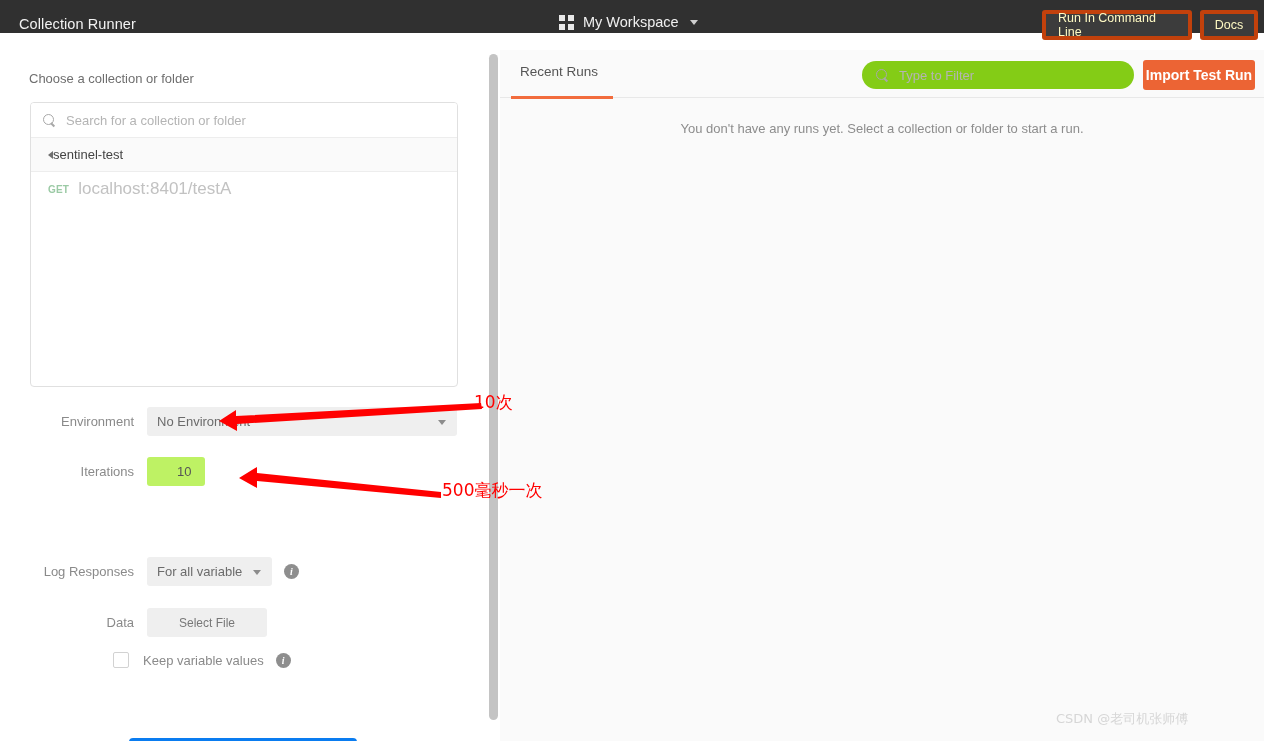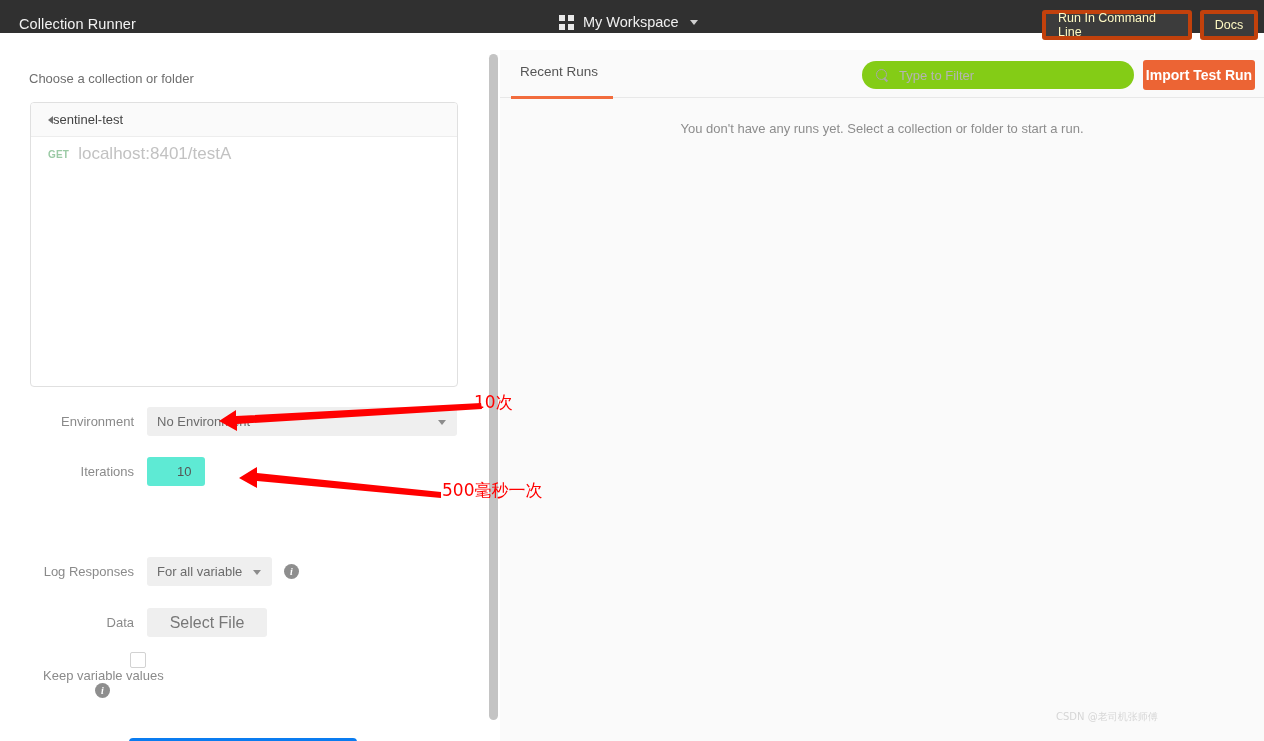--- a/index.html
+++ b/index.html
@@ -117,44 +117,44 @@
     border-left: 4.5px solid transparent; border-right: 4.5px solid transparent;
     border-top: 5px solid #8c8c8c;
   }
   #row-env   { left: 29px; top: 357px; }
   #env-select { width: 310px; }
   #row-iter  { left: 29px; top: 407px; }
   #row-delay { left: 29px; top: 458px; }
   #row-log   { left: 29px; top: 507px; }
   #log-select { width: 125px; }
   #row-data  { left: 29px; top: 558px; }
-  #row-keep  { left: 29px; top: 602px; flex-direction: column; }
+  #row-keep  { left: 29px; top: 602px; }
 
   .num-input {
     width: 58px; height: 29px; border-radius: 3px;
     font-size: 13px; color: #555; font-family: inherit;
     padding: 0 9px; outline: none;
   }
-  #iterations-input { background: #5eead4; border: none; padding-left: 30px; }
+  #iterations-input { background: #bef264; border: none; padding-left: 30px; }
   #delay-input {
     background: #ffffff; border: 1px solid #c9c9c9;
     caret-color: #333;
   }
   .unit { font-size: 13px; color: #8a8a8a; margin-left: 11px; }
 
   .info-icon {
     width: 15px; height: 15px; border-radius: 50%; background: #8e8e8e;
     color: #fff; font-size: 10px; font-weight: bold;
     display: inline-flex; align-items: center; justify-content: center;
     margin-left: 12px; font-style: italic; font-family: "Liberation Serif", serif;
     cursor: pointer;
   }
   .file-btn {
     width: 120px; height: 29px; background: #efefef; border: none; border-radius: 3px;
-    font-size: 16px; color: #777; font-family: inherit; cursor: pointer;
+    font-size: 12px; color: #777; font-family: inherit; cursor: pointer;
   }
   .checkbox {
     width: 16px; height: 16px; border: 1px solid #d2d2d2; border-radius: 2px;
     background: #fff; margin-left: 84px; cursor: pointer;
   }
   .keep-label { font-size: 13px; color: #8a8a8a; margin-left: 14px; }
 
   .run-btn {
     position: absolute; left: 129px; top: 688px;
     width: 228px; height: 48px; background: #0a7cf0; border: none; border-radius: 4px;
@@ -204,21 +204,21 @@
     background: #ec6434; border: none; border-radius: 3px;
     color: #fff; font-size: 14px; font-weight: bold;
     font-family: inherit; cursor: pointer;
   }
   .empty-msg {
     position: absolute; top: 71px; left: 0; width: 764px;
     text-align: center; font-size: 13px; color: #8d8d8d;
   }
   .watermark {
     position: absolute; left: 556px; top: 660px;
-    font-size: 10px; color: #d6d6d6;
+    font-size: 13px; color: #d6d6d6;
     font-family: "DejaVu Sans", sans-serif;
   }
 
   
   .anno-layer {
     position: absolute; left: 0; top: 0; width: 1264px; height: 741px;
     pointer-events: none;
   }
   .anno-text {
     position: absolute; color: #ff0000; font-size: 17px;
@@ -248,20 +248,24 @@
 
     <div class="topbar-btn" id="btn-cmdline">Run In Command Line</div>
     <div class="topbar-btn" id="btn-docs">Docs</div>
   </div>
 
   <div class="left-panel">
 
     <div class="section-label">Choose a collection or folder</div>
 
     <div class="collection-box">
+      <div class="coll-search">
+        <span class="search-glyph"></span>
+        <input type="text" placeholder="Search for a collection or folder" style="">
+      </div>
 
       <div class="coll-crumb">
         <span class="back-tri"></span>
         <span>sentinel-test</span>
       </div>
 
       <div class="coll-item">
         <span class="method-get">GET</span>
         <span class="req-name">localhost:8401/testA</span>
       </div>

